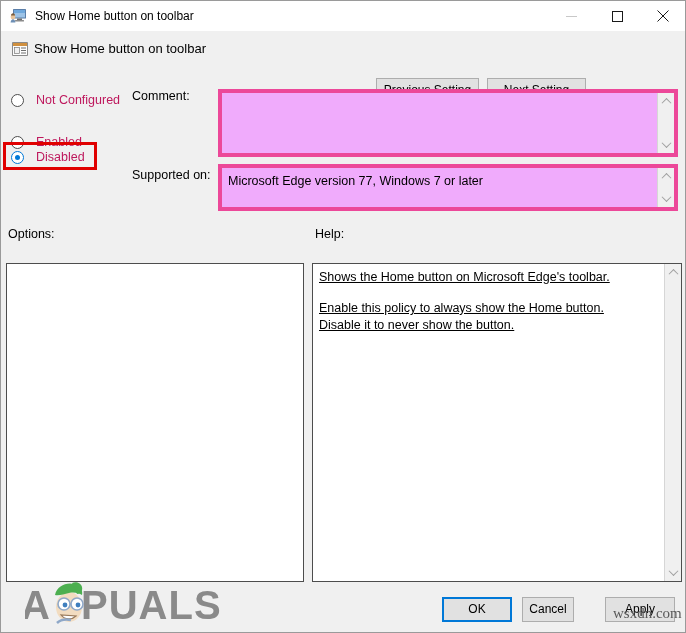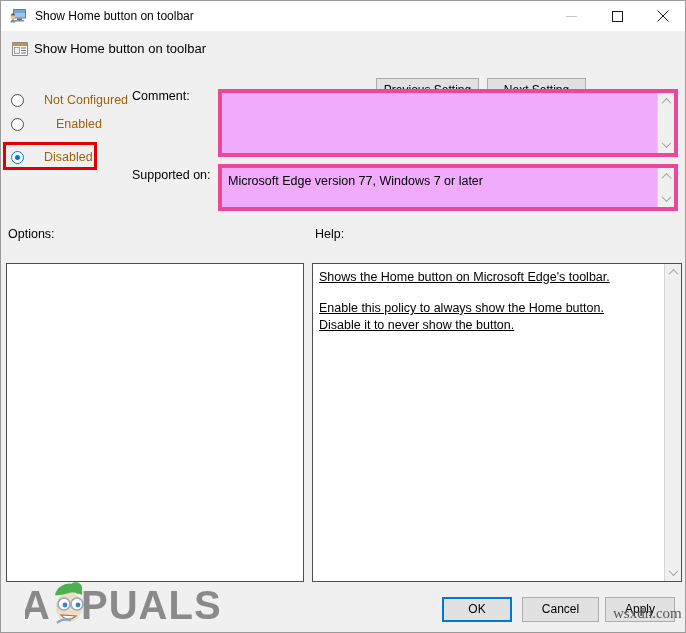--- a/index.html
+++ b/index.html
@@ -92,43 +92,43 @@
 
   
   .radio-row {
     position: absolute;
     left: 10px;
     display: flex;
     align-items: center;
     height: 20px;
   }
   #radio-notconfigured { top: 89px; }
-  #radio-enabled       { top: 113px; gap: 12px; }
+  #radio-enabled       { top: 131px; }
   #radio-disabled      { top: 146px; }
   .radio-mark {
     width: 13px; height: 13px;
     border-radius: 50%;
     border: 1px solid #4d4d4d;
     background: #ffffff;
     position: relative;
     flex: 0 0 auto;
   }
   .radio-mark.checked { border-color: #0078d7; }
   .radio-mark.checked::after {
     content: "";
     position: absolute;
     left: 3px; top: 3px;
     width: 5px; height: 5px;
     border-radius: 50%;
     background: #0078d7;
   }
   .radio-label {
-    margin-left: 20px;
+    margin-left: 12px;
     font-size: 12.5px;
-    color: #a16207;
+    color: #be185d;
     white-space: nowrap;
   }
   #disabled-highlight {
     position: absolute;
     left: 2px; top: 141px;
     width: 94px; height: 28px;
     border: 3px solid #e00000;
     pointer-events: none;
   }
 
@@ -210,21 +210,21 @@
     width: 330px;
     font-size: 12.5px;
     color: #000;
     line-height: 17px;
   }
   #help-text p { margin: 0 0 14px 0; text-decoration: underline; }
   #help-text p:last-child { margin-bottom: 0; }
 
   
   #btn-ok     { left: 441px; top: 596px; width: 70px; height: 25px; }
-  #btn-cancel { left: 521px; top: 596px; width: 77px; height: 25px; }
+  #btn-cancel { left: 521px; top: 596px; width: 52px; height: 25px; }
   #btn-apply  { left: 604px; top: 596px; width: 70px; height: 25px; }
   #btn-ok { border: 2px solid #0078d7; line-height: 21px; }
 
   
   #appuals-watermark {
     position: absolute;
     left: 24px; top: 576px;
     width: 200px; height: 52px;
     pointer-events: none;
   }

